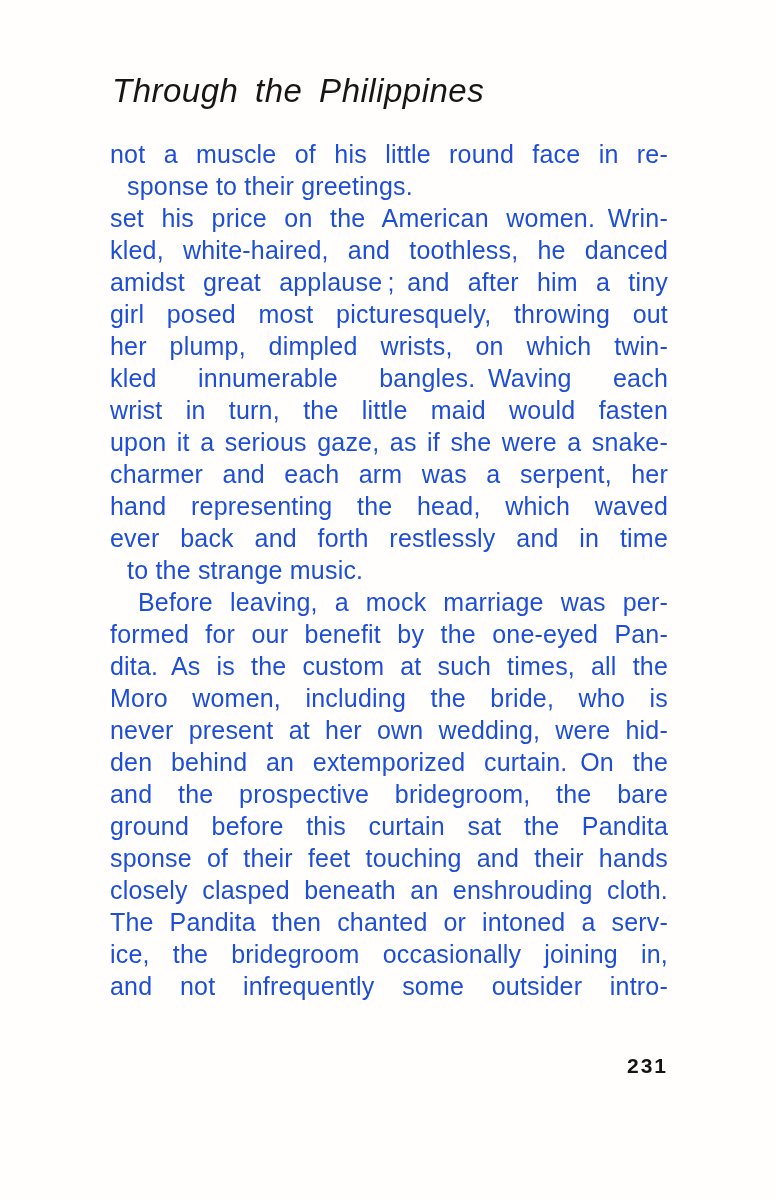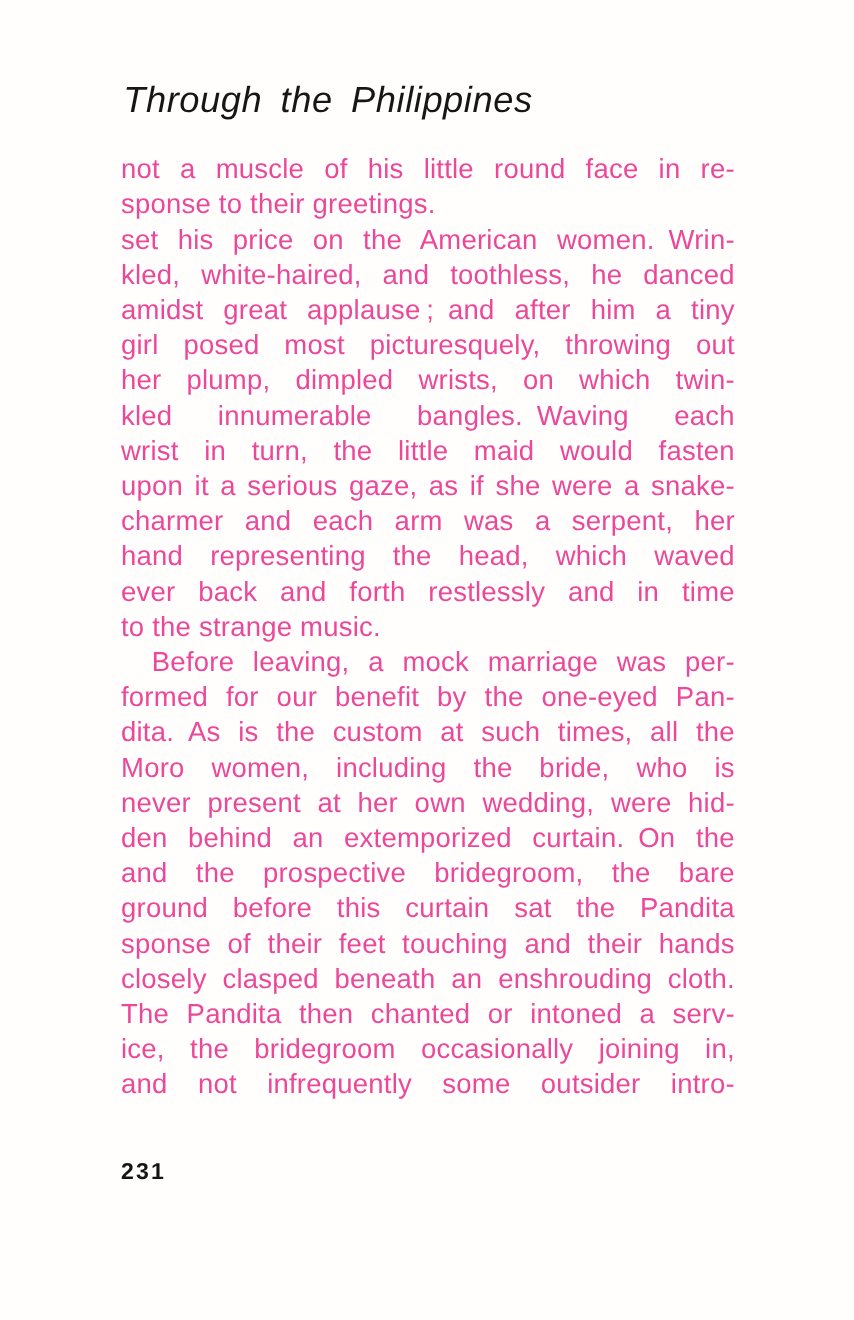--- a/index.html
+++ b/index.html
@@ -34,35 +34,36 @@
     width: 558px;
   }
 
   .line {
     font-size: 25px;
     line-height: 32px;
     height: 32px;
     letter-spacing: 0.2px;
     text-align: justify;
     text-align-last: justify;
-    color: #ec4899;
+    color: #1d4ed8;
   }
   .line.end {
     text-align-last: left;
+    margin-left: 17px;
   }
   .line.indent {
     text-indent: 28px;
   }
 
   .folio {
     position: absolute;
     left: 110px;
     top: 1054px;
     width: 558px;
-    text-align: left;
+    text-align: right;
     font-size: 21px;
     font-weight: 700;
     letter-spacing: 2px;
     color: #141414;
   }
 </style>
 </head>
 <body>
 
 <div class="page">

